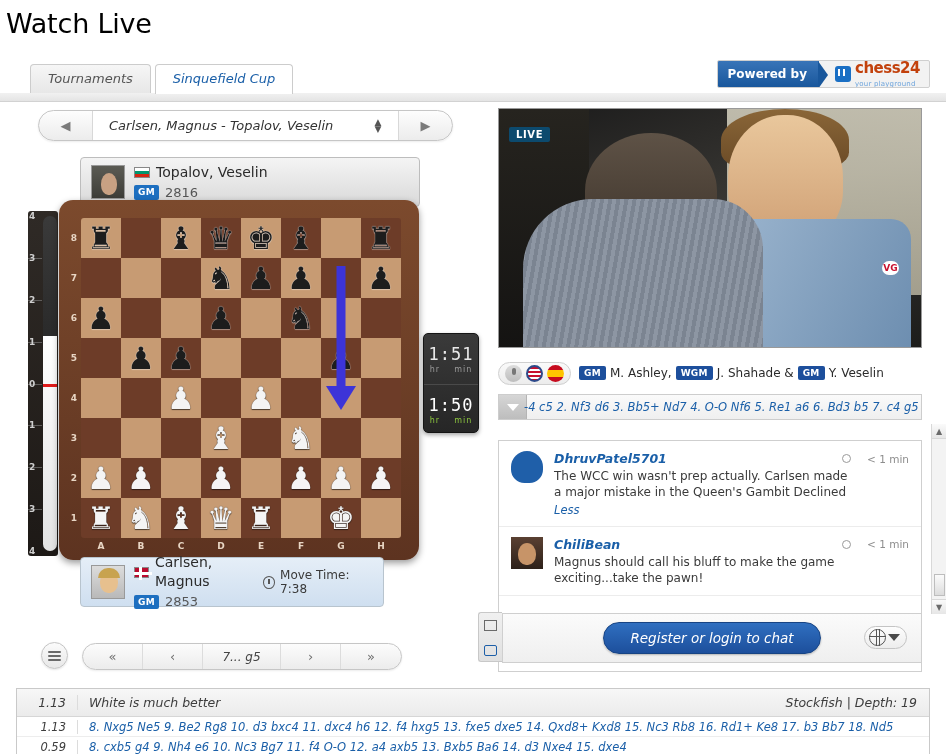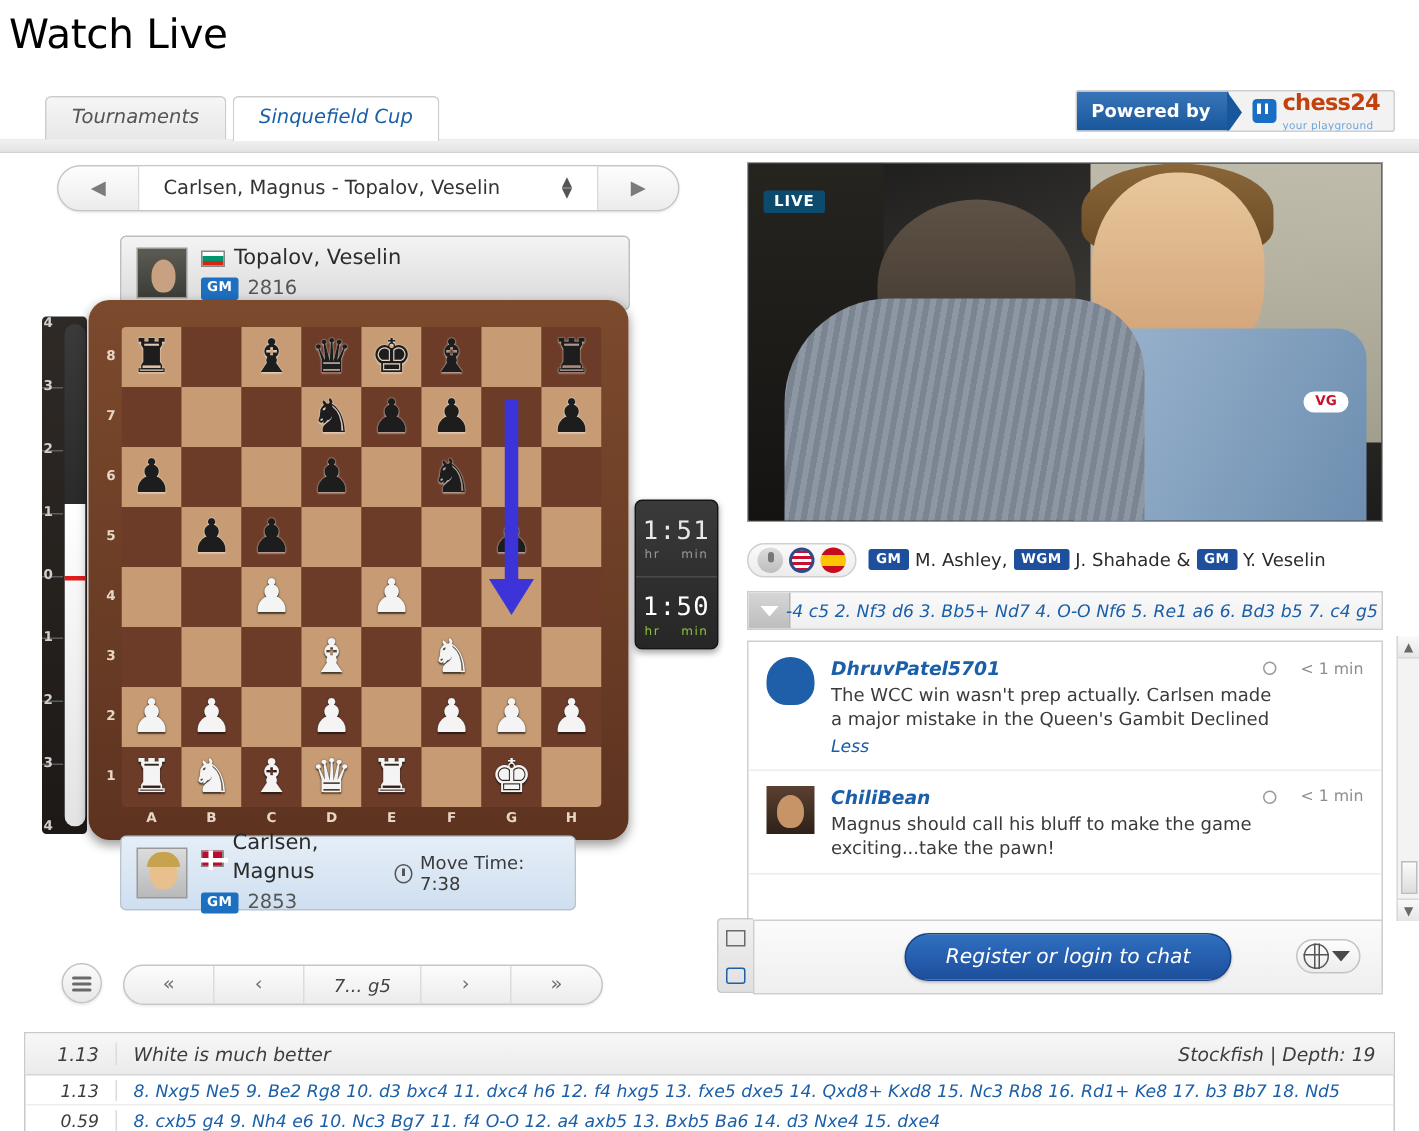--- a/index.html
+++ b/index.html
@@ -129,21 +129,21 @@
     font-size: 13px;
     border-radius: 16px 0 0 16px;
   }
   .gs-arrow.right { border-radius: 0 16px 16px 0; border-left: 1px solid #d8d8d8; }
   .gs-arrow.left { border-right: 1px solid #d8d8d8; }
   .gs-title {
     flex: 1;
     background: #fff;
     display: flex; align-items: center;
     padding-left: 16px;
-    font-size: 13px; color: #333;
+    font-size: 13px; font-style: italic; color: #333;
   }
   .gs-spin {
     width: 40px; background: #fff;
     display:flex; align-items:center; justify-content:center;
     color:#555; font-size: 9px; line-height: 7px;
   }
 
   
   .player-bar {
     position: absolute;
@@ -354,21 +354,21 @@
   .vid-carlsen-hair {
     position:absolute; right:72px; top:0px; width:128px; height:62px;
     border-radius:50% 50% 30% 30%;
     background: linear-gradient(#8a6638,#6a4a26);
   }
   .vid-carlsen-body {
     position:absolute; right:10px; top:110px; width:195px; height:132px;
     background: linear-gradient(115deg,#9db6cf,#6d8eb0);
     border-radius:34px 20px 0 0;
   }
-  .vid-vg { position:absolute; right:22px; top:152px; width:30px; height:14px;
+  .vid-vg { position:absolute; right:22px; top:152px; width:17px; height:14px;
             background:#fff; border-radius:7px; color:#c8102e; font-size:9px;
             font-weight:bold; display:flex; align-items:center; justify-content:center; }
   .vid-opponent-head {
     position:absolute; left:86px; top:24px; width:132px; height:116px;
     border-radius:50% 50% 40% 40%;
     background: linear-gradient(#5e5246,#3e342b);
   }
   .vid-opponent-body {
     position:absolute; left:24px; top:90px; width:240px; height:152px;
     background: repeating-linear-gradient(100deg,#8d96a3 0 4px,#7b8491 4px 8px);
@@ -424,21 +424,21 @@
     width:0;height:0;border-left:6px solid transparent;border-right:6px solid transparent;
     border-top:7px solid #fff; display:block;
   }
   .moves-text {
     flex:1; font-size:11.5px; color:#1a5fa8; font-style:italic;
     white-space:nowrap; padding-left:5px; margin-left:-8px;
   }
 
   
   .chat-box {
-    position:absolute; top:427px; left:498px; width:424px; height:232px;
+    position:absolute; top:440px; left:498px; width:424px; height:232px;
     background:#fff; border:1px solid #cfcfcf;
     overflow:hidden;
   }
   .chat-msg { display:flex; padding:10px 12px 9px 12px; gap:11px;
               border-bottom:1px solid #ececec; }
   .chat-av { width:32px; height:32px; flex:0 0 auto; }
   .chat-av.silhouette { background:#1f5fa9;
       border-radius:50% 50% 42% 42%; }
   .chat-av.photo { background:linear-gradient(#5a4032,#2d211a); position:relative; overflow:hidden; }
   .chat-av.photo:after{content:"";position:absolute;left:7px;top:6px;width:18px;height:22px;

